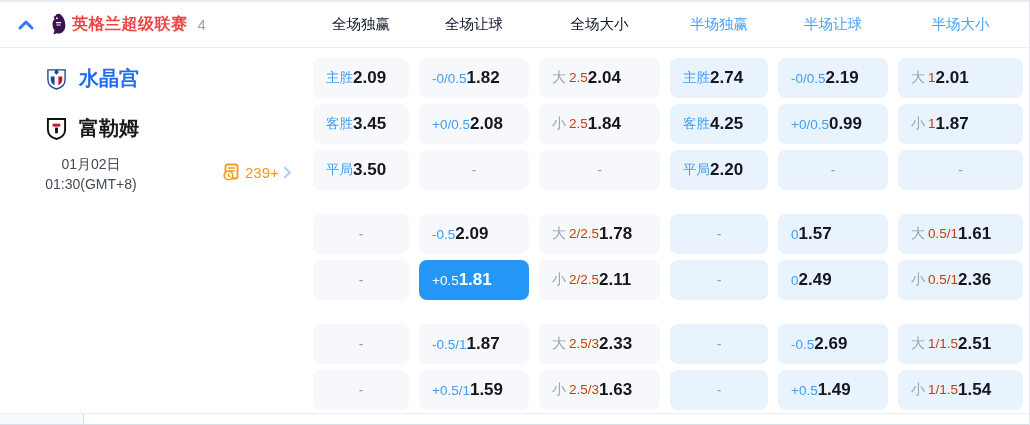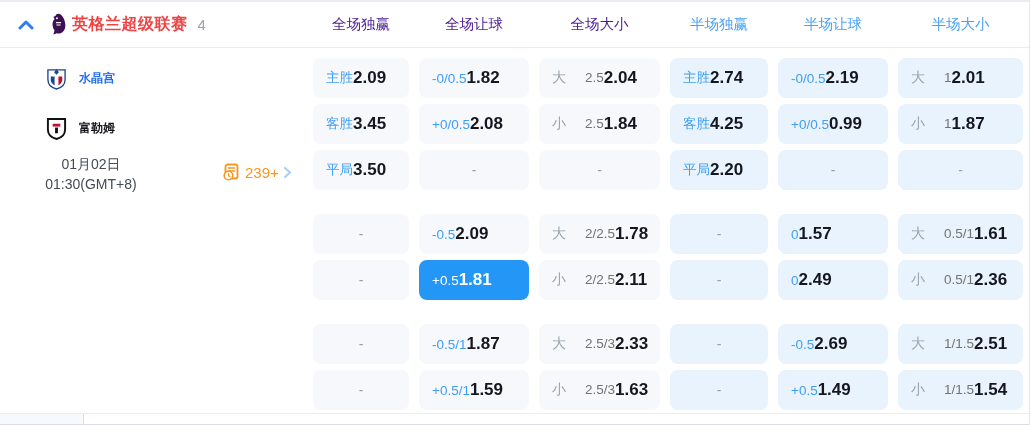--- a/index.html
+++ b/index.html
@@ -11,51 +11,51 @@
   }
   
   .header { display:flex; align-items:center; height:46px; border-bottom:1px solid #e9ecf1; }
   .hdr-left { display:flex; align-items:center; width:313px; flex:0 0 313px; padding-left:15px; }
   .collapse { width:22px; height:22px; display:flex; align-items:center; justify-content:center; cursor:pointer; }
   .pl-logo { width:21px; height:24px; margin-left:11px; }
   .league { font-size:16px; font-weight:bold; color:#ef4444; margin-left:3px; letter-spacing:.5px; }
   .count { font-size:15px; color:#9aa3ae; margin-left:10px; }
   .head-cols { display:grid; grid-template-columns:96px 110px 121px 98px 110px 125px; column-gap:10px; flex:1; }
   .head-cols span { text-align:center; font-size:14.5px; }
-  .head-cols .full { color:#4c1d95; }
+  .head-cols .full { color:#0f172a; }
   .head-cols .half { color:#4ba2f5; }
   
   .body { position:relative; display:flex; }
   .left { position:relative; width:313px; flex:0 0 313px; height:366px; }
   .team-row { position:absolute; left:0; display:flex; align-items:center; height:40px; width:100%; padding-left:46px; cursor:pointer; }
   .team-row.home { top:10px; }
   .team-row.away { top:60px; }
   .crest { width:21px; height:23px; flex:0 0 21px; }
-  .team-name { font-size:12px; font-weight:bold; margin-left:12px; }
+  .team-name { font-size:20px; font-weight:bold; margin-left:12px; }
   .team-name.home { color:#1f6bf2; }
   .team-name.away { color:#16181d; }
   .datetime { position:absolute; top:106px; left:16px; width:150px; text-align:center; font-size:14px; color:#434a56; line-height:20px; }
   .markets { position:absolute; top:115px; left:222px; display:flex; align-items:center; cursor:pointer; }
   .markets .mk-count { color:#f7971d; font-size:15px; margin-left:5px; }
   .markets .chev-right { margin-left:4px; display:flex; align-items:center; }
   
   .grid { padding-top:10px; }
   .odds-group { display:grid; grid-template-columns:96px 110px 121px 98px 110px 125px; column-gap:10px; row-gap:6px; margin-bottom:24px; }
   .odds-group:last-child { margin-bottom:0; }
   .cell {
     height:40px; border-radius:8px; display:flex; align-items:center;
     justify-content:flex-start; padding:0 13px; cursor:pointer;
   }
   .cell.full { background:#f6f8fb; }
   .cell.half { background:#e9f3fd; }
   .cell.dash { justify-content:center; color:#96a0ac; font-size:14px; cursor:default; }
   .lab { font-size:13.5px; display:flex; align-items:baseline; }
   .lab.blue { color:#3f9df5; }
   .pre { color:#99a2ad; font-size:14px; }
-  .line { color:#737373; margin-left:19px; }
+  .line { color:#c2410c; margin-left:3px; }
   .val { font-size:17px; font-weight:bold; color:#14171f; }
   .cell.selected { background:#2496f5; }
   .cell.selected .lab, .cell.selected .pre, .cell.selected .line, .cell.selected .val { color:#fff; }
   
   .bottom-strip { position:absolute; left:0; bottom:0; width:100%; height:12px; border-top:1px solid #e9edf3; border-bottom:1px solid #d9dde5; background:#fff; }
   .bottom-strip .stub { position:absolute; left:0; top:0; width:84px; height:100%; background:#f7f9fc; border-right:1px solid #d9dde5; }
 </style>
 </head>
 <body>
 

